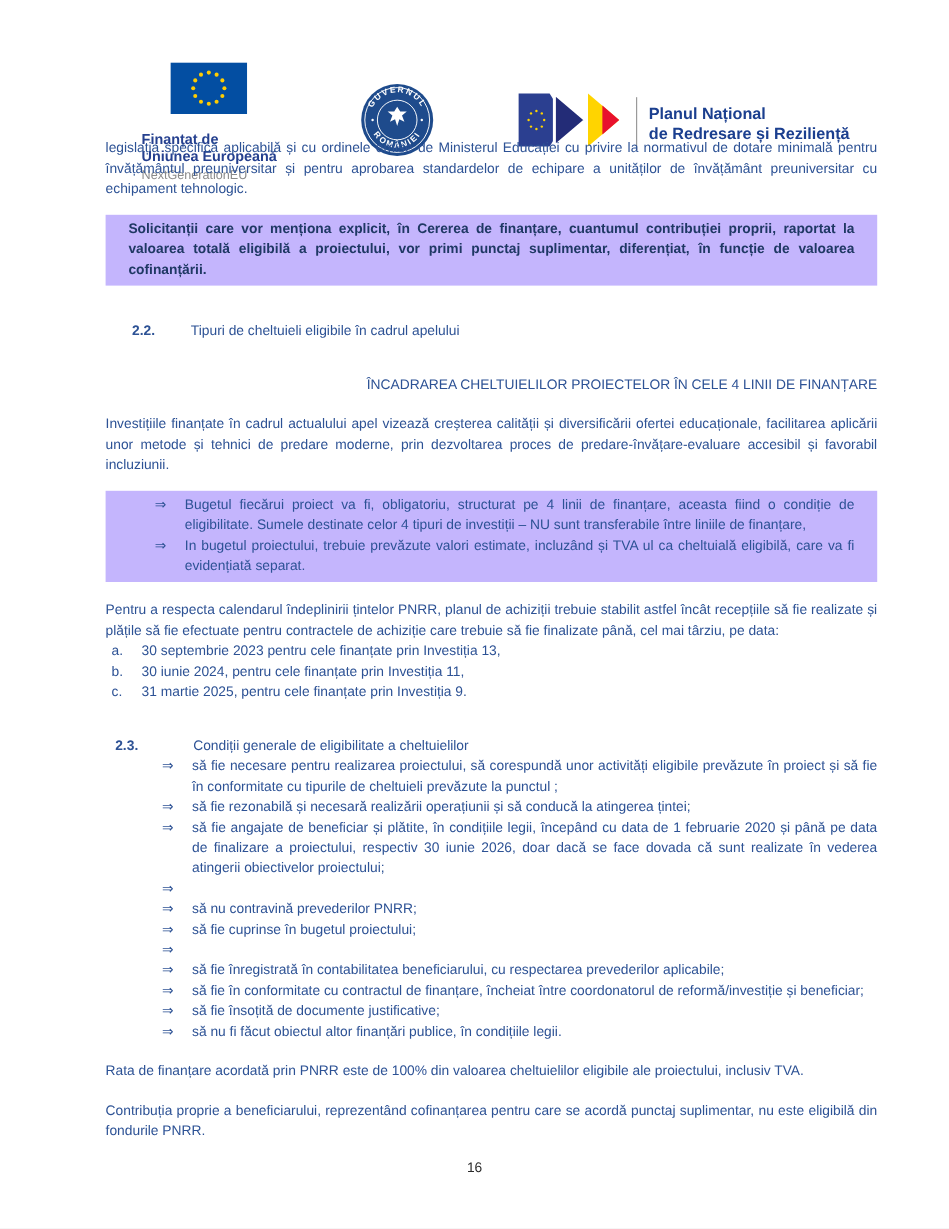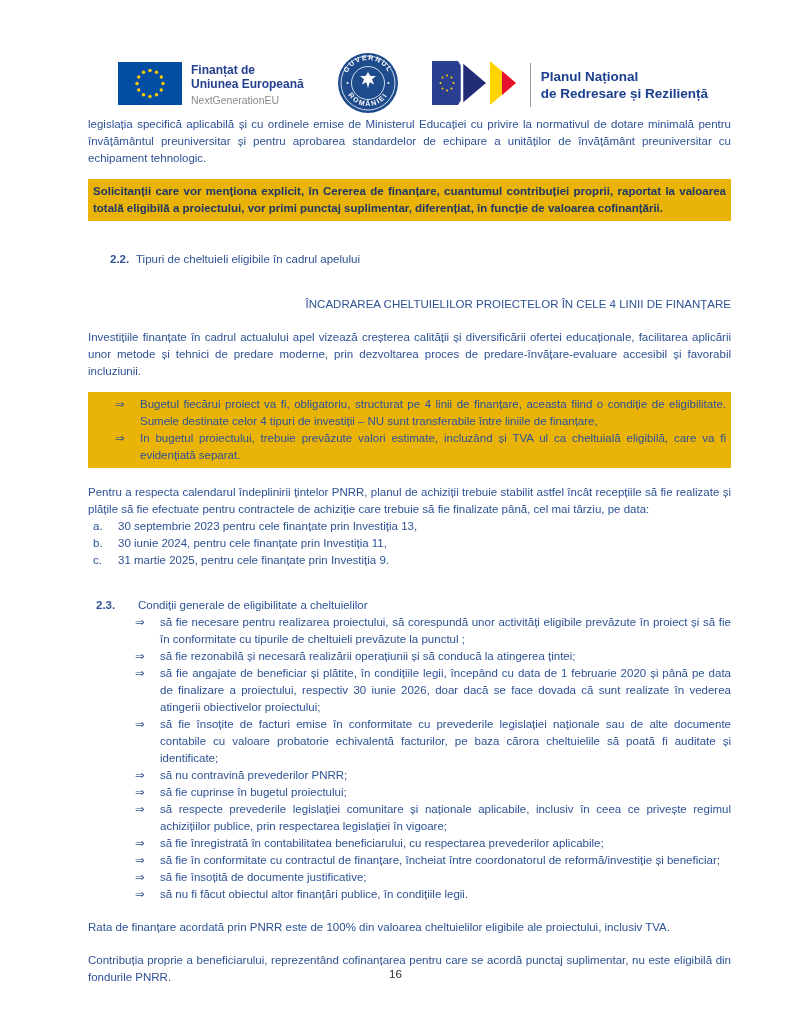--- a/index.html
+++ b/index.html
@@ -10,41 +10,41 @@
     font-family:"Liberation Sans",sans-serif;
     color:#2d5295;
     overflow:hidden;
     margin:0 auto;
   }
   
   .header{
     position:absolute;top:52px;left:118px;width:590px;
     display:flex;align-items:center;justify-content:space-between;
   }
-  .eu-logo{display:flex;align-items:center;gap:9px;}
+  .eu-logo{display:flex;align-items:center;gap:9px;flex-direction:column;}
   .eu-text{display:flex;flex-direction:column;line-height:14px;}
   .eu-text .l1,.eu-text .l2{font-weight:bold;color:#25408f;font-size:12px;}
   .eu-text .l3{color:#8a8a8a;font-size:10.5px;margin-top:2px;}
   .pnrr-logo{display:flex;align-items:center;gap:10px;}
   .pnrr-divider{width:1px;height:44px;background:#9a9a9a;}
   .pnrr-text{display:flex;flex-direction:column;line-height:17px;}
   .pnrr-text span{font-weight:bold;color:#1b3f8f;font-size:13.5px;}
   
   .content{
     position:absolute;left:88px;top:116px;width:643px;
     font-size:11.5px;line-height:17px;text-align:justify;
   }
   .para{margin:0 0 12px 0;}
   .highlight{
-    background:#eab308;
-    padding:4px 5px;
+    background:#c4b5fd;
+    padding:4px 19px;
     margin:0 0 12px 0;
   }
   .highlight.bold{font-weight:bold;color:#1f3864;}
-  .sec-heading{display:flex;margin:30px 0 0 22px;}
+  .sec-heading{display:flex;margin:30px 0 0 22px;gap:23px;}
   .sec-num{font-weight:bold;flex:none;}
   .sec-22 .sec-num{width:26px;}
   .sec-23 .sec-num{width:42px;}
   .caps-heading{margin:28px 0 16px 0;text-align:right;}
   .arrow-list{margin:0;}
   .arrow-item{display:flex;}
   .arrow-item .marker{flex:none;}
   .hl-list .marker{width:25px;margin-left:22px;}
   .cond-list .marker{width:25px;margin-left:47px;}
   .abc-list .marker{width:25px;margin-left:5px;}
@@ -202,36 +202,34 @@
           <span class="txt">să fie rezonabilă și necesară realizării operațiunii și să conducă la atingerea țintei;</span>
         </div>
 
         <div class="arrow-item">
           <span class="marker">⇒</span>
           <span class="txt">să fie angajate de beneficiar și plătite, în condițiile legii, începând cu data de 1 februarie 2020 și până pe data de finalizare a proiectului, respectiv 30 iunie 2026, doar dacă se face dovada că sunt realizate în vederea atingerii obiectivelor proiectului;</span>
         </div>
 
         <div class="arrow-item">
           <span class="marker">⇒</span>
-          <span class="txt">să fie însoțite de facturi emise în conformitate cu prevederile legislației naționale sau de alte documente contabile cu valoare probatorie echivalentă facturilor, pe baza cărora cheltuielile să poată fi auditate și identificate;</span>
         </div>
 
         <div class="arrow-item">
           <span class="marker">⇒</span>
           <span class="txt">să nu contravină prevederilor PNRR;</span>
         </div>
 
         <div class="arrow-item">
           <span class="marker">⇒</span>
           <span class="txt">să fie cuprinse în bugetul proiectului;</span>
         </div>
 
         <div class="arrow-item">
           <span class="marker">⇒</span>
-          <span class="txt">să respecte prevederile legislației comunitare și naționale aplicabile, inclusiv în ceea ce privește regimul achizițiilor publice, prin respectarea legislației în vigoare;</span>
         </div>
 
         <div class="arrow-item">
           <span class="marker">⇒</span>
           <span class="txt">să fie înregistrată în contabilitatea beneficiarului, cu respectarea prevederilor aplicabile;</span>
         </div>
 
         <div class="arrow-item">
           <span class="marker">⇒</span>
           <span class="txt">să fie în conformitate cu contractul de finanțare, încheiat între coordonatorul de reformă/investiție și beneficiar;</span>

